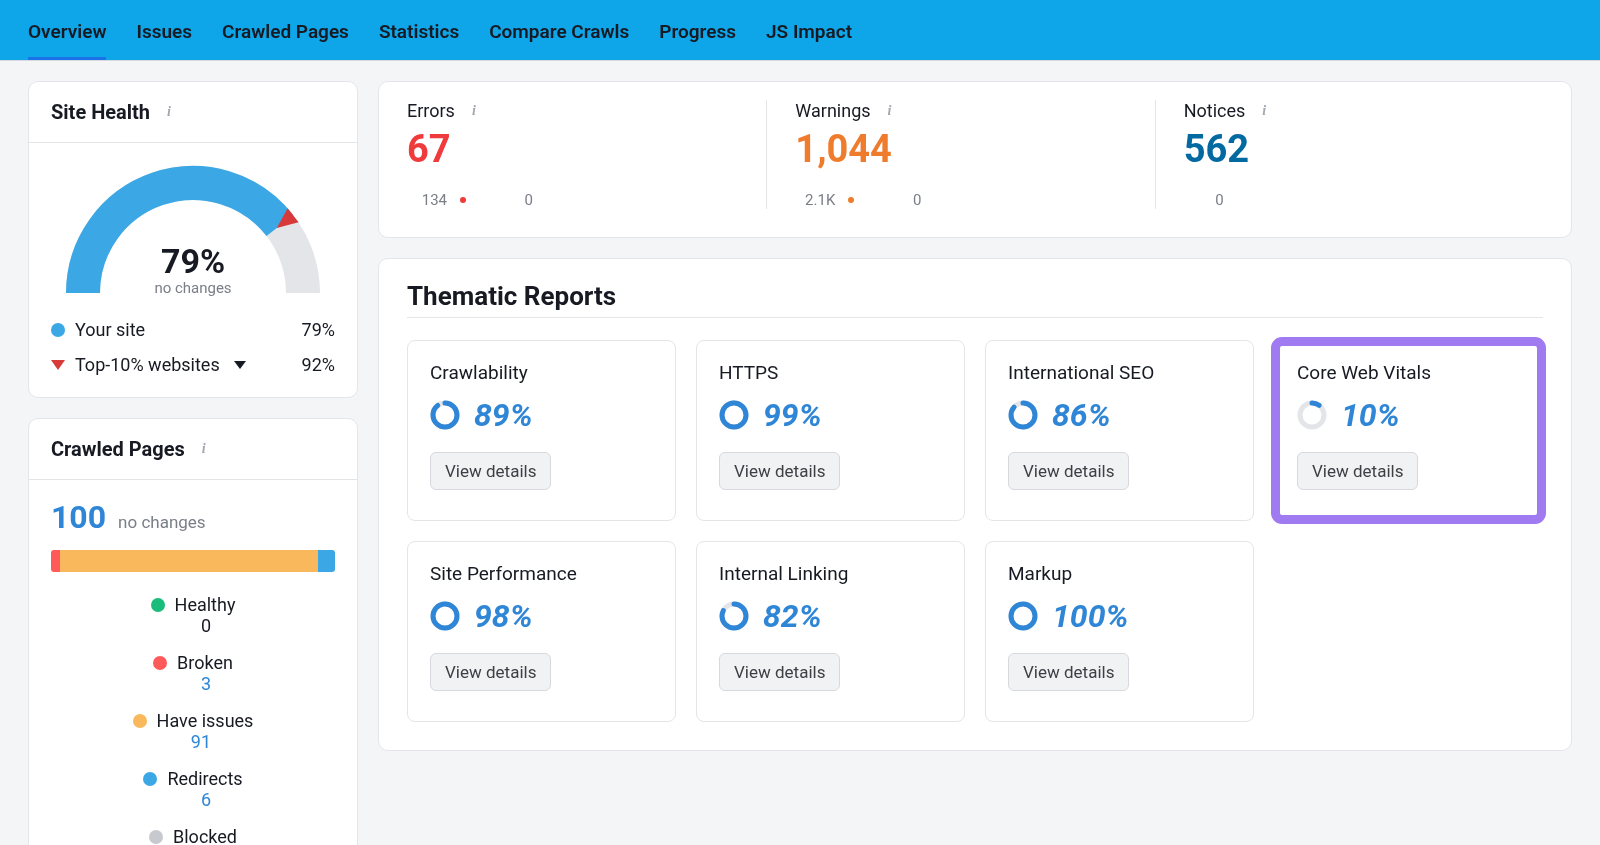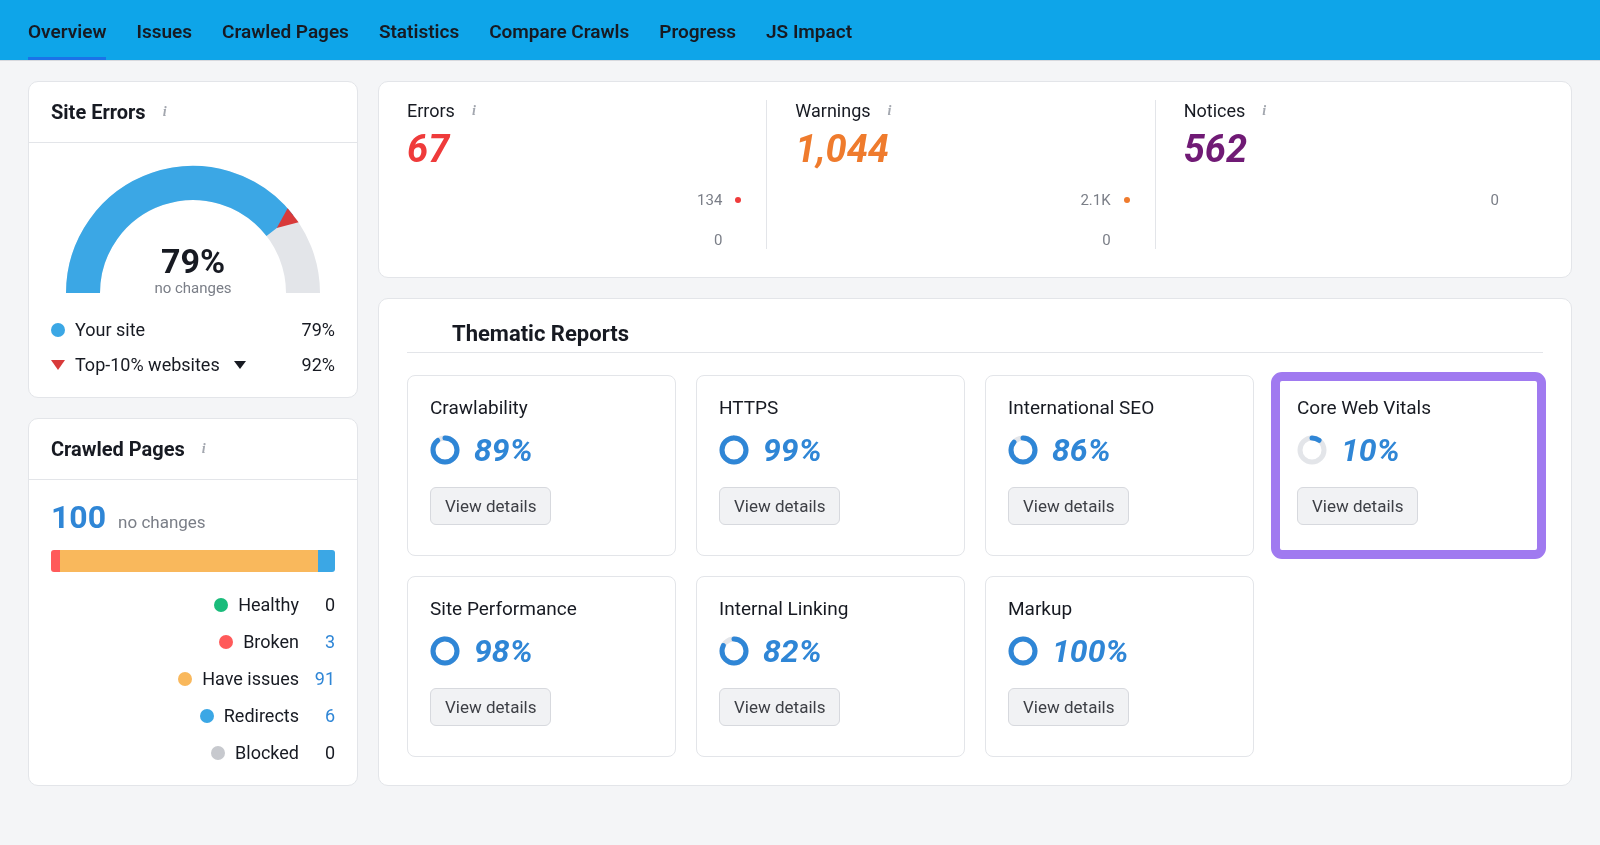--- a/index.html
+++ b/index.html
@@ -83,45 +83,45 @@
     .crawled-body { padding: 18px 22px 22px; }
     .crawled-top { display:flex; align-items:baseline; gap:12px; }
     .crawled-num { font-size:32px; font-weight:700; color:#2f86d6; }
     .nochanges { font-size:17px; color:#7a7e87; }
     .bar {
       height:22px; border-radius:3px; overflow:hidden;
       display:flex; margin-top:14px;
     }
     .bar-seg { height:100%; }
     .crawled-list { margin-top:22px; display:flex; flex-direction:column; gap:16px; }
-    .crawled-row { display:flex; align-items:center; justify-content:flex-end; font-size:18px; }
+    .crawled-row { display:flex; align-items:center; justify-content:flex-end; font-size:18px;flex-direction:column; }
     .crawled-row-left { display:flex; align-items:center; gap:10px; }
     .crawled-val { color:#2f86d6; width:36px; text-align:right; }
     .crawled-val.muted { color:#171a22; }
     .content { flex:1; display:flex; flex-direction:column; gap:20px; }
     .summary-card { padding: 18px 28px 28px; }
     .summary-grid { display:flex; }
     .summary-col { flex:1; padding: 0 28px; }
     .summary-col:first-child { padding-left:0; }
     .summary-col + .summary-col { border-left:1px solid #e3e5e9; }
     .sum-title-row { display:flex; align-items:center; gap:10px; font-size:18px; color:#171a22; }
-    .sum-big { font-size:38px; font-weight:700; margin-top:6px;font-style:italic; }
+    .sum-big { font-size:38px; font-weight:700; margin-top:6px; }
     .sum-errors { color:#ef3b3b; }
     .sum-warnings { color:#ef7b2d; }
-    .sum-notices { color:#701a75; }
-    .spark-rows { margin-top:20px; display:flex; flex-direction:column; gap:22px;align-items:flex-end; }
+    .sum-notices { color:#0369a1; }
+    .spark-rows { margin-top:20px; display:flex; flex-direction:row; gap:30px; }
     .spark-row { display:flex; align-items:center; gap:16px; }
     .spark-label { font-size:15px; color:#7a7e87; width:40px; text-align:right; }
     .spark-line { flex:1; height:2px; background:#e3e5e9; border-radius:1px; position:relative; }
     .spark-dot {
       position:absolute; top:50%; transform:translate(-50%,-50%);
       width:6px; height:6px; border-radius:50%;
     }
     .thematic-card { padding: 22px 28px 28px; }
-    .thematic-title { font-size:22px; font-weight:700; margin-bottom:6px;margin-left:45px; }
+    .thematic-title { font-size:26px; font-weight:700; margin-bottom:6px; }
     .thematic-divider { height:1px; background:#e3e5e9; margin-bottom:22px; }
     .report-grid { display:grid; grid-template-columns: repeat(4, 1fr); gap:20px; }
     .report-card {
       border:1px solid #e3e5e9;
       border-radius:8px;
       padding:20px 22px 30px;
       background:#fff;
     }
     .report-card.highlight {
       outline: 9px solid #a07af0;
@@ -154,21 +154,21 @@
     <div class="tab">Compare Crawls</div>
     <div class="tab">Progress</div>
     <div class="tab">JS Impact</div>
   </div>
 
 <div class="main">
   <div class="sidebar">
 
     <div class="card">
       <div class="card-header">
-        <span class="card-title">Site Errors</span>
+        <span class="card-title">Site Health</span>
         <span class="info-icon">i</span>
       </div>
       <div class="site-health-body">
         <div class="gauge-wrap">
           <svg width="270" height="140" viewBox="0 0 270 140">
             <path d="M 25 130 A 110 110 0 0 1 245 130" stroke="#e3e5e9" stroke-width="34" fill="none"></path>
             <path id="gauge-arc" stroke="#3ba7e5" stroke-width="34" fill="none" d="M 25 130 A 110 110 0 0 1 221.91705136132595 62.58022409817259"></path>
             <polygon id="gauge-pointer" fill="#d83a3a" points="240.54822520440499,59.37017516515981 229.6596352250252,45.33268954865066 218.75643131182318,65.03185231278451"></polygon>
             <text x="135" y="110" text-anchor="middle" font-size="34" font-weight="700" fill="#171a22">79%</text>
             <text x="135" y="130" text-anchor="middle" font-size="15" fill="#7a7e87">no changes</text>

